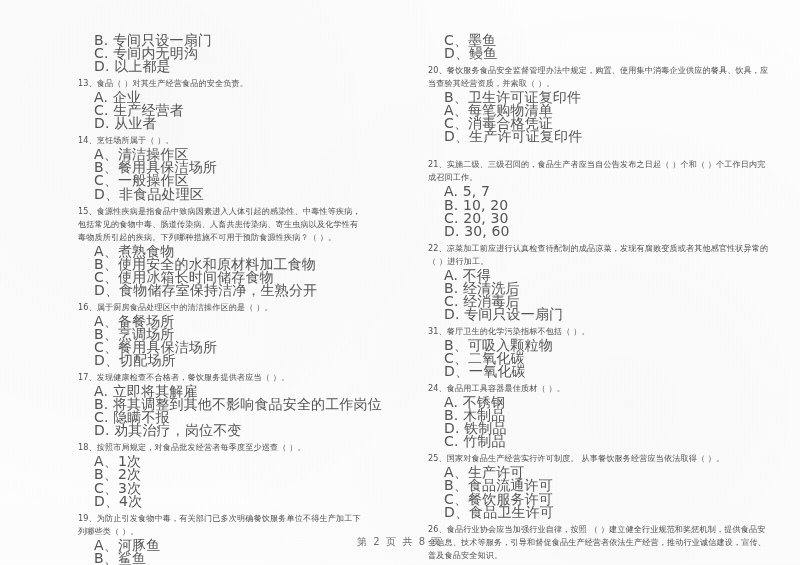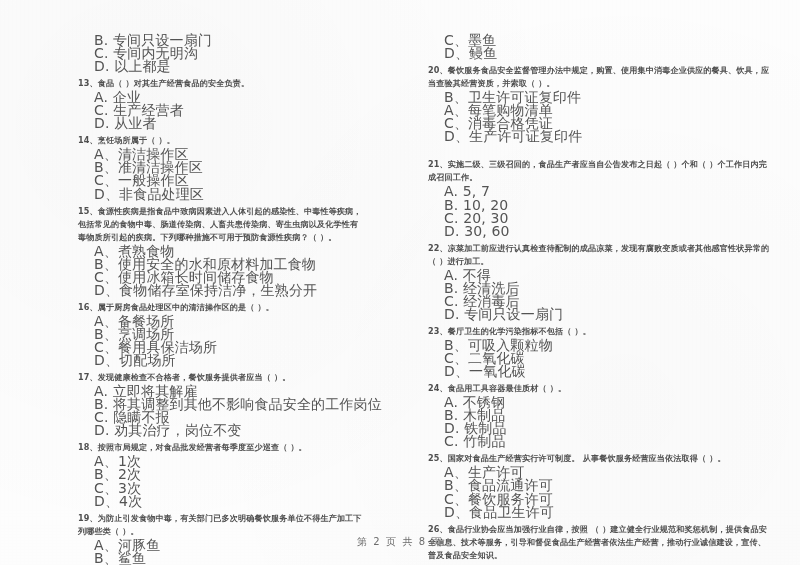--- a/index.html
+++ b/index.html
@@ -45,21 +45,20 @@
     margin-bottom: 4px;
   }
   .q-stem {
     font-size: 8.1px;
     line-height: 13.05px;
     letter-spacing: 0.15px;
     color: #4f4f4f;
     text-indent: 0;
     margin: 0 0 1px 0;
     white-space: normal;
-    font-weight: bold;
   }
   .opts {
     margin: 0;
     padding: 0;
     list-style: none;
   }
   .opt {
     font-size: 14px;
     line-height: 13.05px;
     letter-spacing: 0.15px;
@@ -118,21 +117,21 @@
           <li class="opt">A. 企业</li>
           <li class="opt">C. 生产经营者</li>
           <li class="opt">D. 从业者</li>
         </ul>
       </div>
 
       <div class="q">
         <p class="q-stem">14、烹饪场所属于（      ）。</p>
         <ul class="opts">
           <li class="opt">A、清洁操作区</li>
-          <li class="opt">B、准清洁操作区</li>
+          <li class="opt">B、餐用具保洁场所</li>
           <li class="opt">C、一般操作区</li>
           <li class="opt">D、非食品处理区</li>
         </ul>
       </div>
 
       <div class="q">
         <p class="q-stem">15、食源性疾病是指食品中致病因素进入人体引起的感染性、中毒性等疾病，包括常见的食物中毒、肠道传染病、人畜共患传染病、寄生虫病以及化学性有毒物质所引起的疾病。下列哪种措施不可用于预防食源性疾病？（      ）。</p>
         <ul class="opts">
           <li class="opt">A、煮熟食物</li>
           <li class="opt">B、使用安全的水和原材料加工食物</li>
@@ -216,21 +215,21 @@
         <p class="q-stem">22、凉菜加工前应进行认真检查待配制的成品凉菜，发现有腐败变质或者其他感官性状异常的（      ）进行加工。</p>
         <ul class="opts">
           <li class="opt">A. 不得</li>
           <li class="opt">B. 经清洗后</li>
           <li class="opt">C. 经消毒后</li>
           <li class="opt">D. 专间只设一扇门</li>
         </ul>
       </div>
 
       <div class="q">
-        <p class="q-stem">23、餐厅卫生的化学污染指标不包括（      ）。</p>
+        <p class="q-stem">31、餐厅卫生的化学污染指标不包括（      ）。</p>
         <ul class="opts">
           <li class="opt">B、可吸入颗粒物</li>
           <li class="opt">C、二氧化碳</li>
           <li class="opt">D、一氧化碳</li>
         </ul>
       </div>
 
       <div class="q">
         <p class="q-stem">24、食品用工具容器最佳质材（      ）。</p>
         <ul class="opts">

